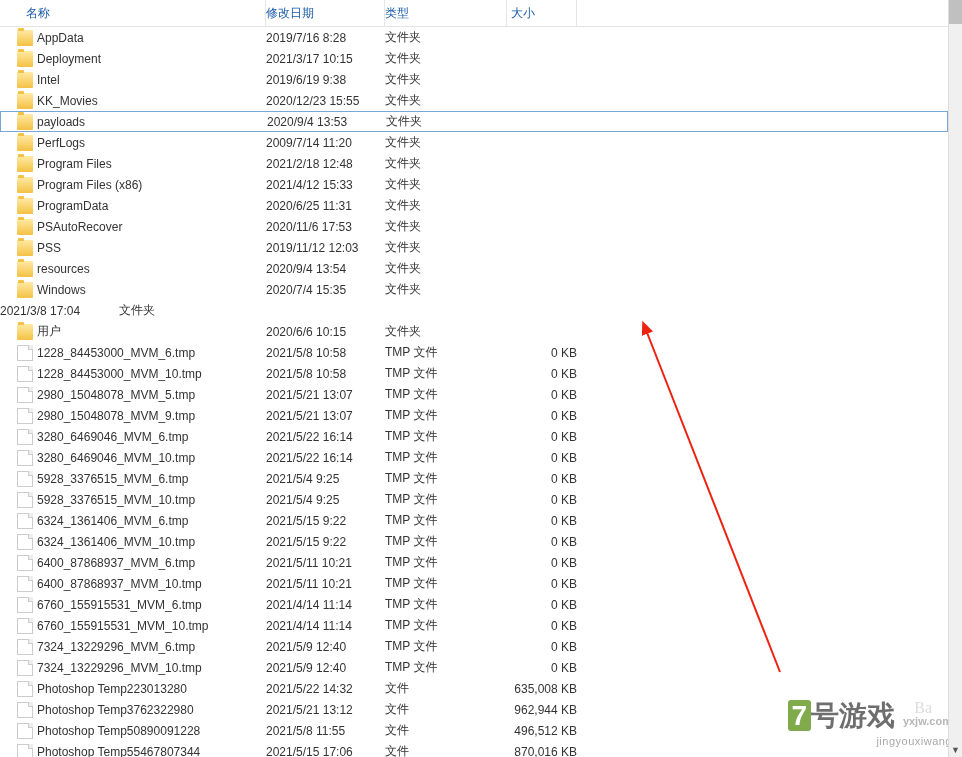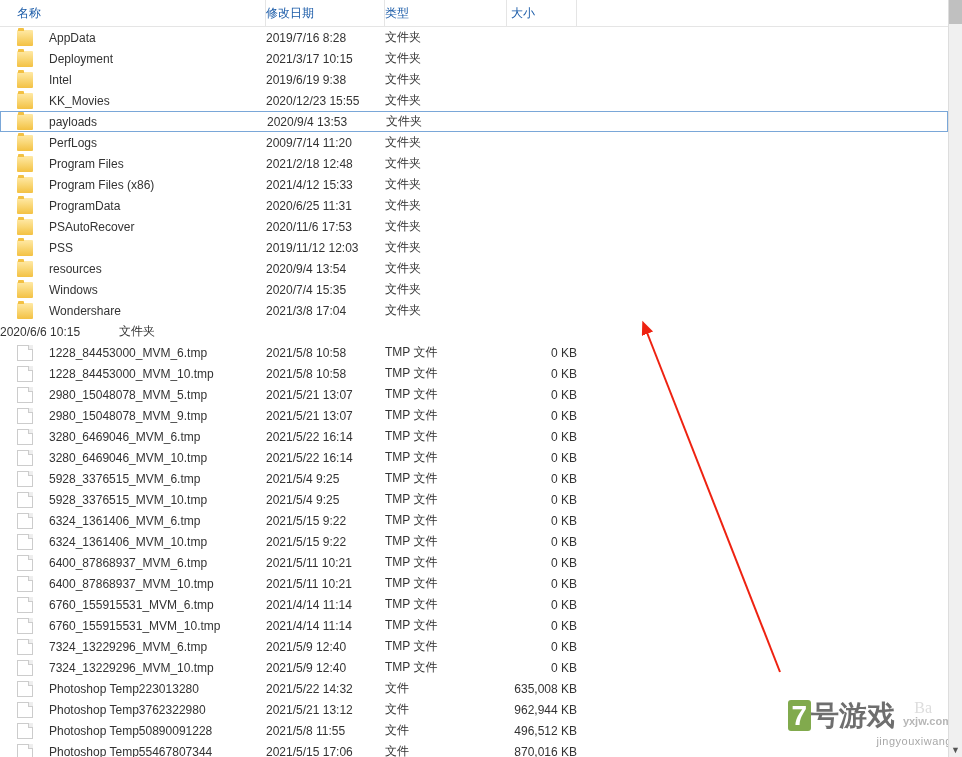--- a/index.html
+++ b/index.html
@@ -33,37 +33,37 @@
   font-size: 12px;
   position: sticky;
   top: 0;
   z-index: 10;
 }
 .col-name { width: 266px; padding-left: 17px; }
 .col-date { width: 119px; }
 .col-type { width: 122px; }
 .col-size { width: 70px; text-align: right; padding-right: 0; }
 .header-row .col { border-right: 1px solid #e5e5e5; height: 100%; display: flex; align-items: center; }
-.header-row .col-name { padding-left: 17px; }
+.header-row .col-name { padding-left: 26px; }
 .header-row .col-size { justify-content: flex-start; text-align: left; padding-left: 4px; }
 .file-row {
   display: flex;
   align-items: center;
   height: 21px;
   font-size: 12px;
   color: #333;
 }
 .file-row.selected {
   border: 1px solid #7aa7d8;
   background: #fff;
 }
 .file-row .col-name {
   display: flex;
   align-items: center;
-  gap: 16px;
+  gap: 4px;
   padding-left: 17px;
 }
 .file-row.selected .col-name { padding-left: 16px; text-align: right; }
 .icon {
   width: 16px;
   height: 16px;
   flex-shrink: 0;
   display: inline-block;
 }
 .icon-folder {
@@ -286,29 +286,29 @@
       <div class="file-row">
         <div class="col-name">
           <span class="icon icon-folder"></span>
           <span>Windows</span>
         </div>
         <div class="col-date">2020/7/4 15:35</div>
         <div class="col-type">文件夹</div>
         <div class="col-size"></div>
       </div>
       <div class="file-row">
-        <div class="col-name">
-          <span class="icon icon-folder"></span>
-          <span>Wondershare</span>
-        </div>
         <div class="col-date">2021/3/8 17:04</div>
         <div class="col-type">文件夹</div>
         <div class="col-size"></div>
       </div>
       <div class="file-row">
+        <div class="col-name">
+          <span class="icon icon-folder"></span>
+          <span>用户</span>
+        </div>
         <div class="col-date">2020/6/6 10:15</div>
         <div class="col-type">文件夹</div>
         <div class="col-size"></div>
       </div>
       <div class="file-row">
         <div class="col-name">
           <span class="icon icon-file"></span>
           <span>1228_84453000_MVM_6.tmp</span>
         </div>
         <div class="col-date">2021/5/8 10:58</div>

